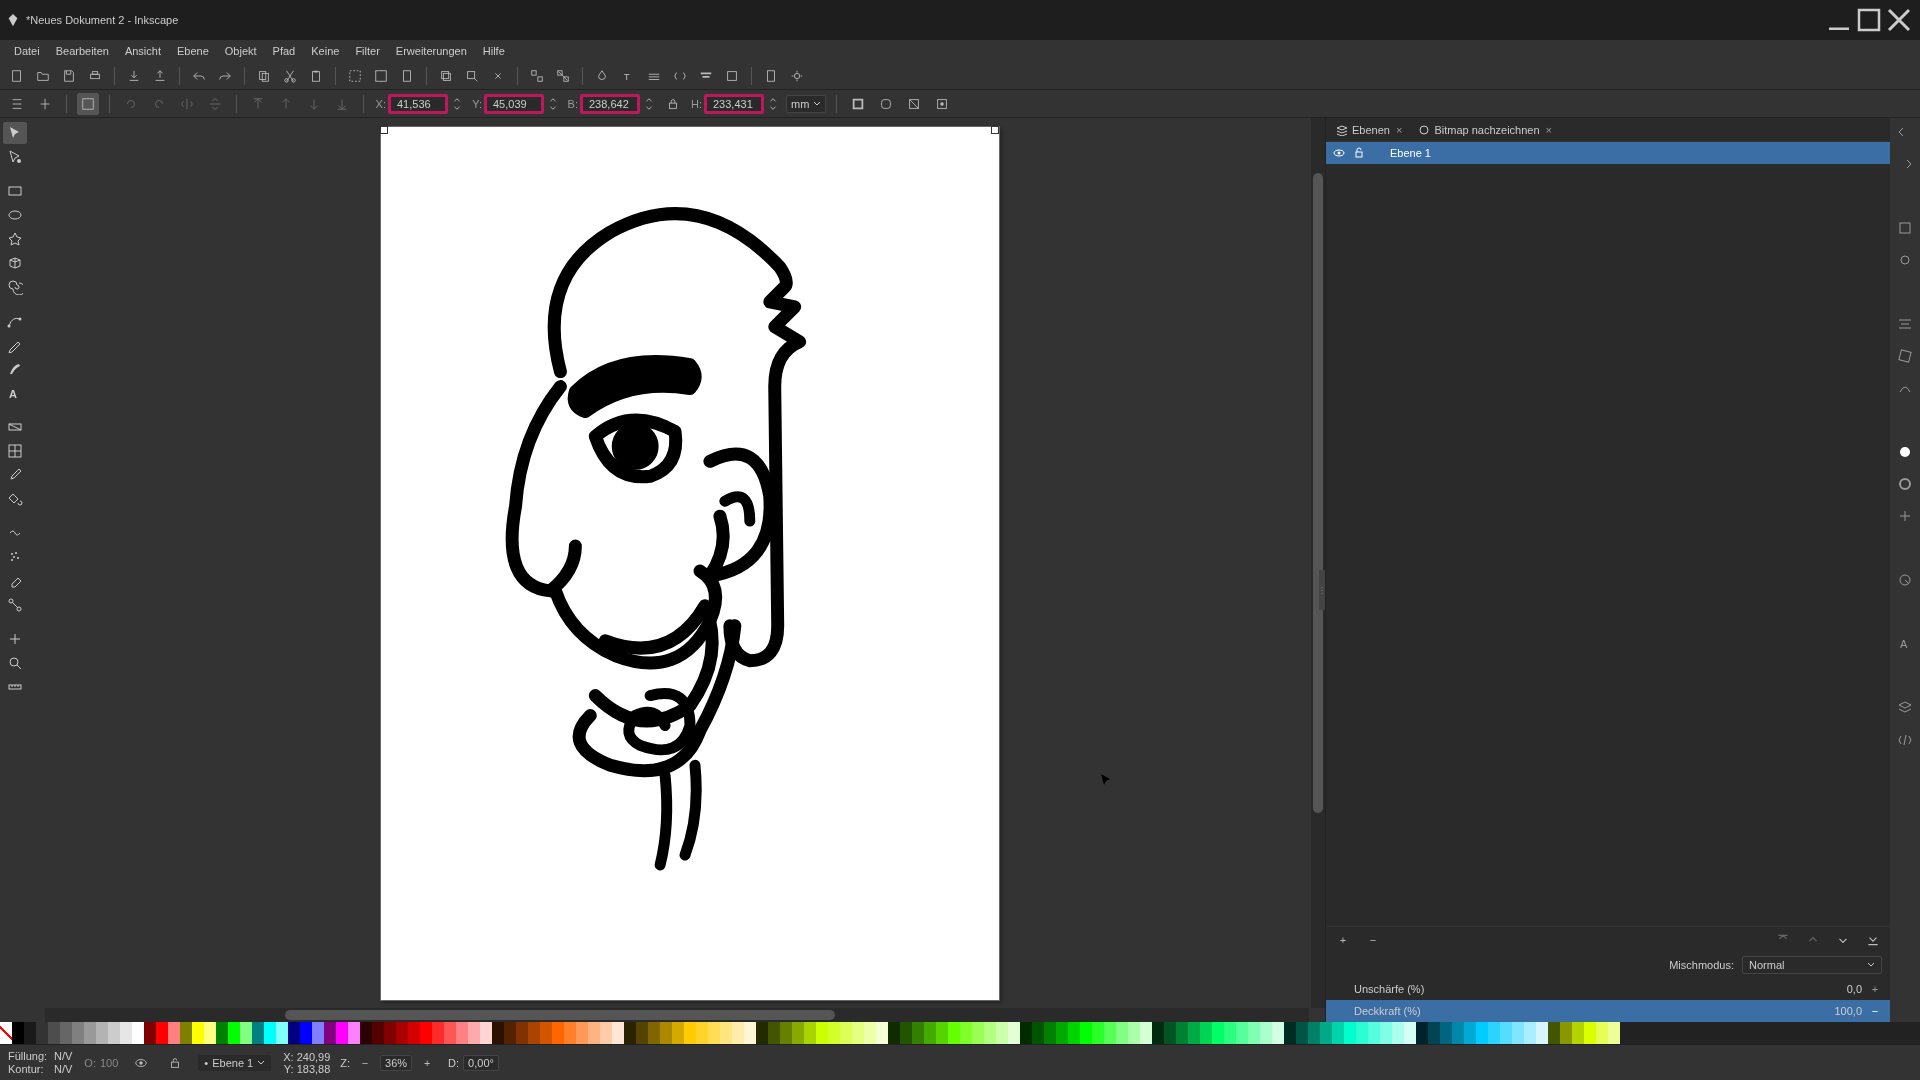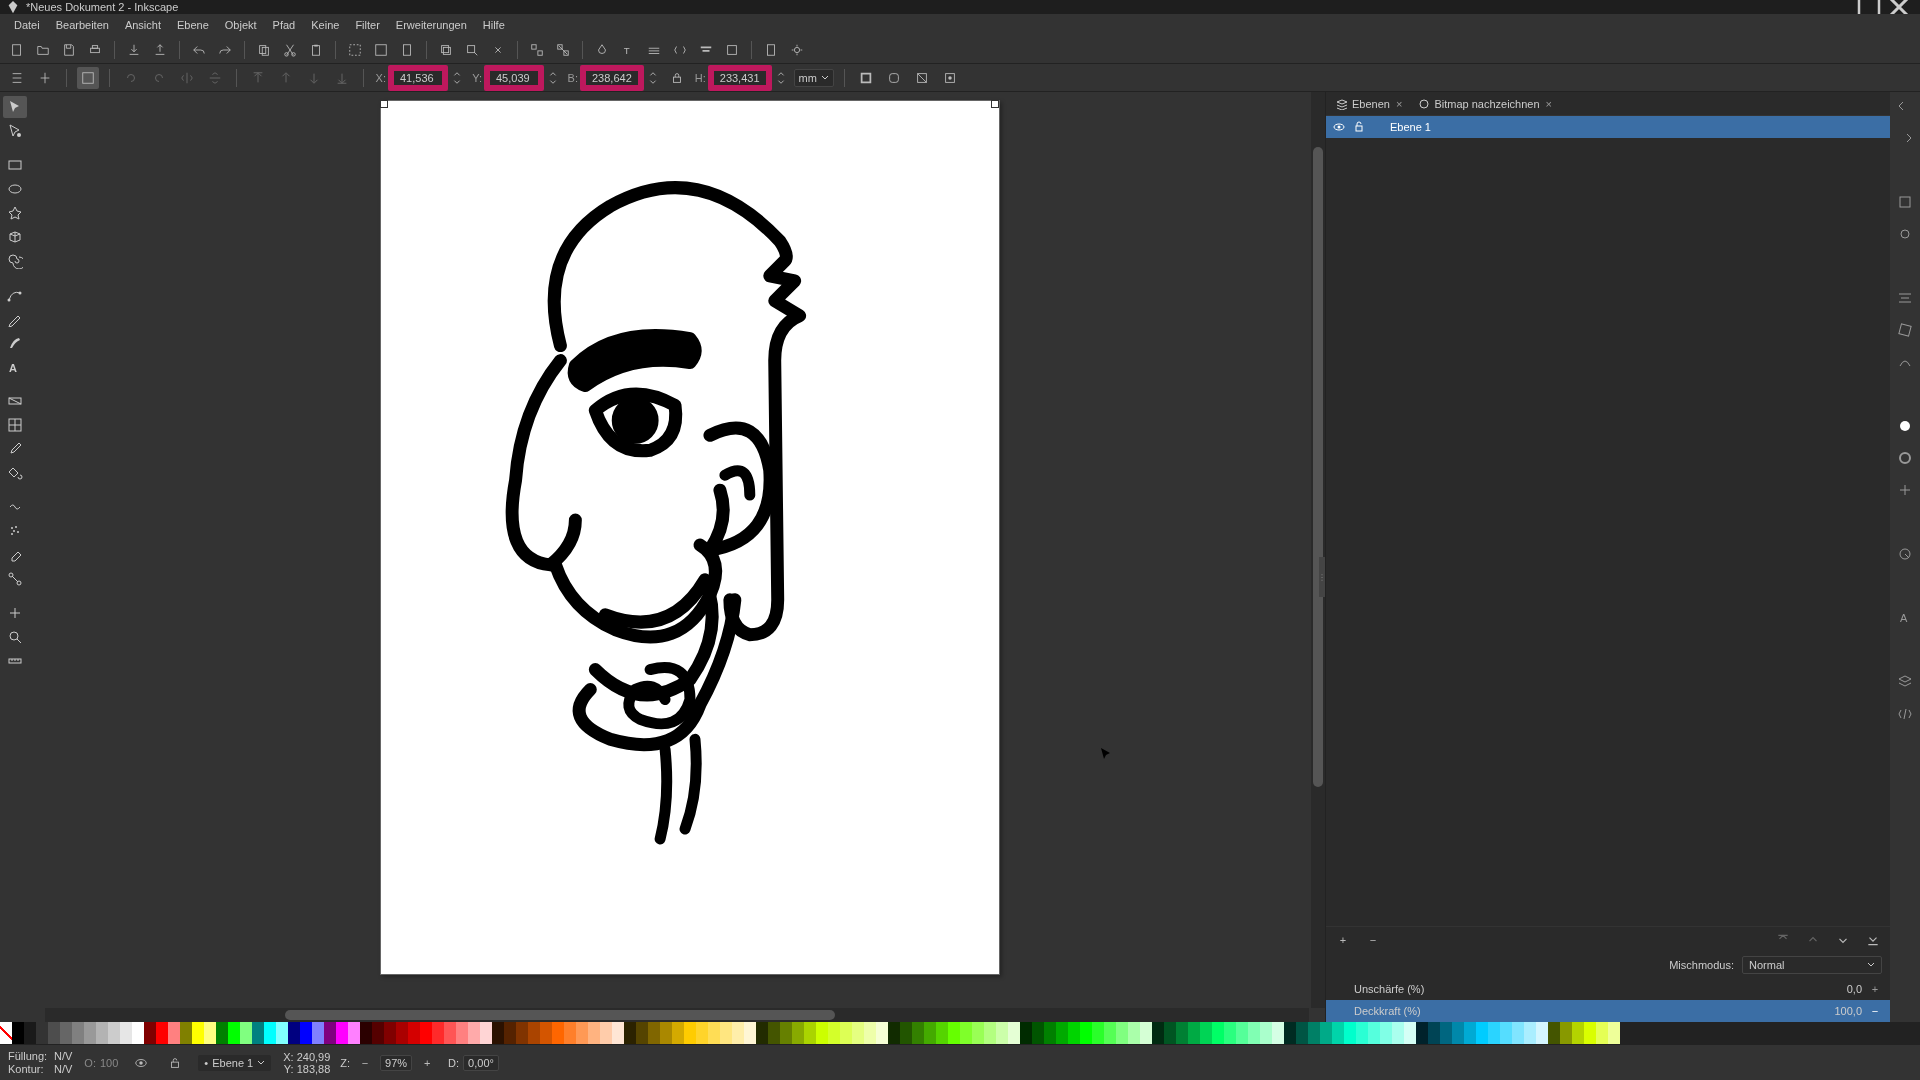--- a/index.html
+++ b/index.html
@@ -1,31 +1,31 @@
 <!DOCTYPE html>
 <html><head>
 <meta charset="utf-8">
 <style>
 *{margin:0;padding:0;box-sizing:border-box;font-family:"Segoe UI",Tahoma,sans-serif;font-size:11px;user-select:none}
 body{background:#2a2a2a;color:#ccc;width:1920px;height:1080px;overflow:hidden;display:flex;flex-direction:column}
-.titlebar{height:14px;background:#1e1e1e;display:flex;align-items:center;padding:0 6px;color:#ccc}
+.titlebar{height:40px;background:#1e1e1e;display:flex;align-items:center;padding:0 6px;color:#ccc}
 .titlebar .logo{width:14px;height:14px;margin-right:6px;display:flex;align-items:center;justify-content:center}
 .titlebar .title{flex:1}
 .titlebar .wbtn{width:30px;height:20px;display:flex;align-items:center;justify-content:center;color:#ccc}
 .menubar{height:22px;background:#333;display:flex;align-items:center;padding:0 6px;gap:0}
 .menubar .mitem{padding:2px 8px;cursor:pointer}
 .toolbar1{height:28px;background:#333;display:flex;align-items:center;padding:0 6px;gap:4px;border-bottom:1px solid #222}
 .toolbar2{height:28px;background:#333;display:flex;align-items:center;padding:0 6px;gap:6px;border-bottom:1px solid #222}
 .tbtn{width:22px;height:22px;display:flex;align-items:center;justify-content:center;color:#bbb;border-radius:2px}
 .tbtn.active{background:#555}
 .tbtn svg{width:14px;height:14px}
 .sep{width:1px;height:18px;background:#555;margin:0 4px}
 .coord{display:flex;align-items:center;gap:2px}
 .coord .lbl{color:#999;min-width:12px;text-align:right}
-.coord .val{background:#2a2a2a;border:6px solid #be185d;padding:1px 6px;min-width:60px;color:#ccc;border-radius:2px}
+.coord .val{background:#2a2a2a;border:3px solid #be185d;padding:1px 6px;min-width:60px;color:#ccc;border-radius:2px}
 .unit-select{background:#2a2a2a;border:1px solid #444;color:#ccc;padding:2px 4px;border-radius:2px;display:flex;align-items:center;gap:4px}
 .main{flex:1;display:flex;overflow:hidden}
 .left-tools{width:30px;background:#333;display:flex;flex-direction:column;align-items:center;padding:4px 0;gap:2px}
 .ltool{width:24px;height:22px;display:flex;align-items:center;justify-content:center;color:#ccc;border-radius:2px}
 .ltool.active{background:#555}
 .ltool svg{width:16px;height:16px}
 .canvas-wrap{flex:1;background:#333;position:relative;overflow:hidden}
 .canvas{position:absolute;left:15px;top:0;right:16px;bottom:16px;background:#333}
 .page{position:absolute;left:335px;top:8px;width:620px;height:875px;background:#fff;border:1px solid #666;box-shadow:2px 2px 4px rgba(0,0,0,0.3)}
 .page-corner{position:absolute;width:8px;height:8px;background:#fff;border:1px solid #333}
@@ -920,21 +920,21 @@
       </svg>
   </div>
   <div class="status-right">
     <div style="display:flex;flex-direction:column;font-size:10px;align-items:flex-end">
       <div><span>X:</span> <span>240,99</span></div>
       <div><span>Y:</span> <span>183,88</span></div>
     </div>
     <div class="zoom-box">
       <span>Z:</span>
       <span class="tbtn">−</span>
-      <span class="zoom-val">97%</span>
+      <span class="zoom-val">36%</span>
       <span class="tbtn">+</span>
     </div>
     <div class="zoom-box">
       <span>D:</span>
       <span class="zoom-val">0,00°</span>
     </div>
   </div>
 </div>
 
 </body></html>

